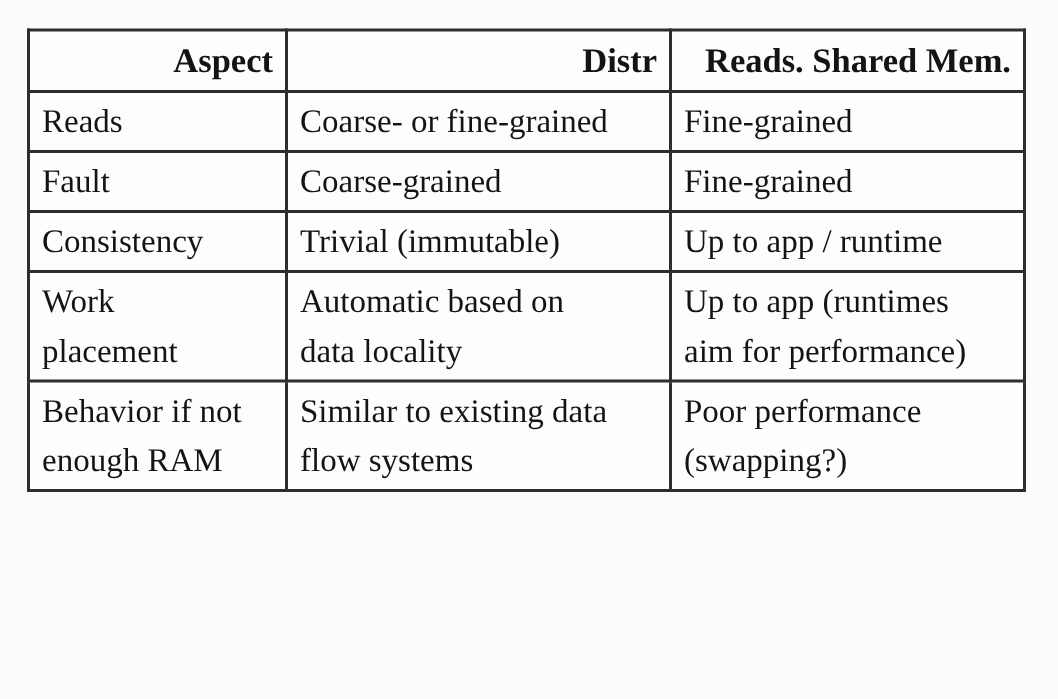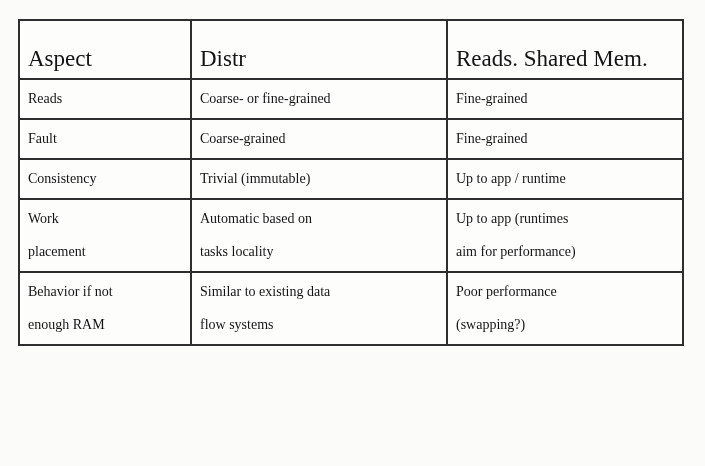--- a/index.html
+++ b/index.html
@@ -29,33 +29,33 @@
     border-collapse: collapse;
     table-layout: fixed;
     background: #fdfdfc;
   }
   table.cmp-table col.c-aspect { width: 172px; }
   table.cmp-table col.c-rdds   { width: 256px; }
   table.cmp-table col.c-dsm    { width: 236px; }
   table.cmp-table th,
   table.cmp-table td {
     border: 2px solid var(--border-color);
-    font-size: 14px;
+    font-size: 22px;
     line-height: 33px;
     vertical-align: top;
     padding: 2px 8px 3px 8px;
     white-space: pre-line;
     overflow: hidden;
   }
   table.cmp-table th {
-    font-weight: normal;
-    text-align: left;
+    font-weight: bold;
+    text-align: right;
     font-size: 23px;
     height: 38px;
-    padding-top: 21px;
+    padding-top: 3px;
   }
   table.cmp-table td { text-align: left; }
   tr.r-single td { height: 38px; }
   tr.r-double td { height: 68px; }
 </style>
 </head>
 <body>
 
 <div class="page">
   <table class="cmp-table">
@@ -84,21 +84,21 @@
       </tr>
       <tr class="r-single">
         <td>Consistency</td>
         <td>Trivial (immutable)</td>
         <td>Up to app / runtime</td>
       </tr>
       <tr class="r-double">
         <td>Work
 placement</td>
         <td>Automatic based on
-tasks locality</td>
+data locality</td>
         <td>Up to app (runtimes
 aim for performance)</td>
       </tr>
       <tr class="r-double">
         <td>Behavior if not
 enough RAM</td>
         <td>Similar to existing data
 flow systems</td>
         <td>Poor performance
 (swapping?)</td>

